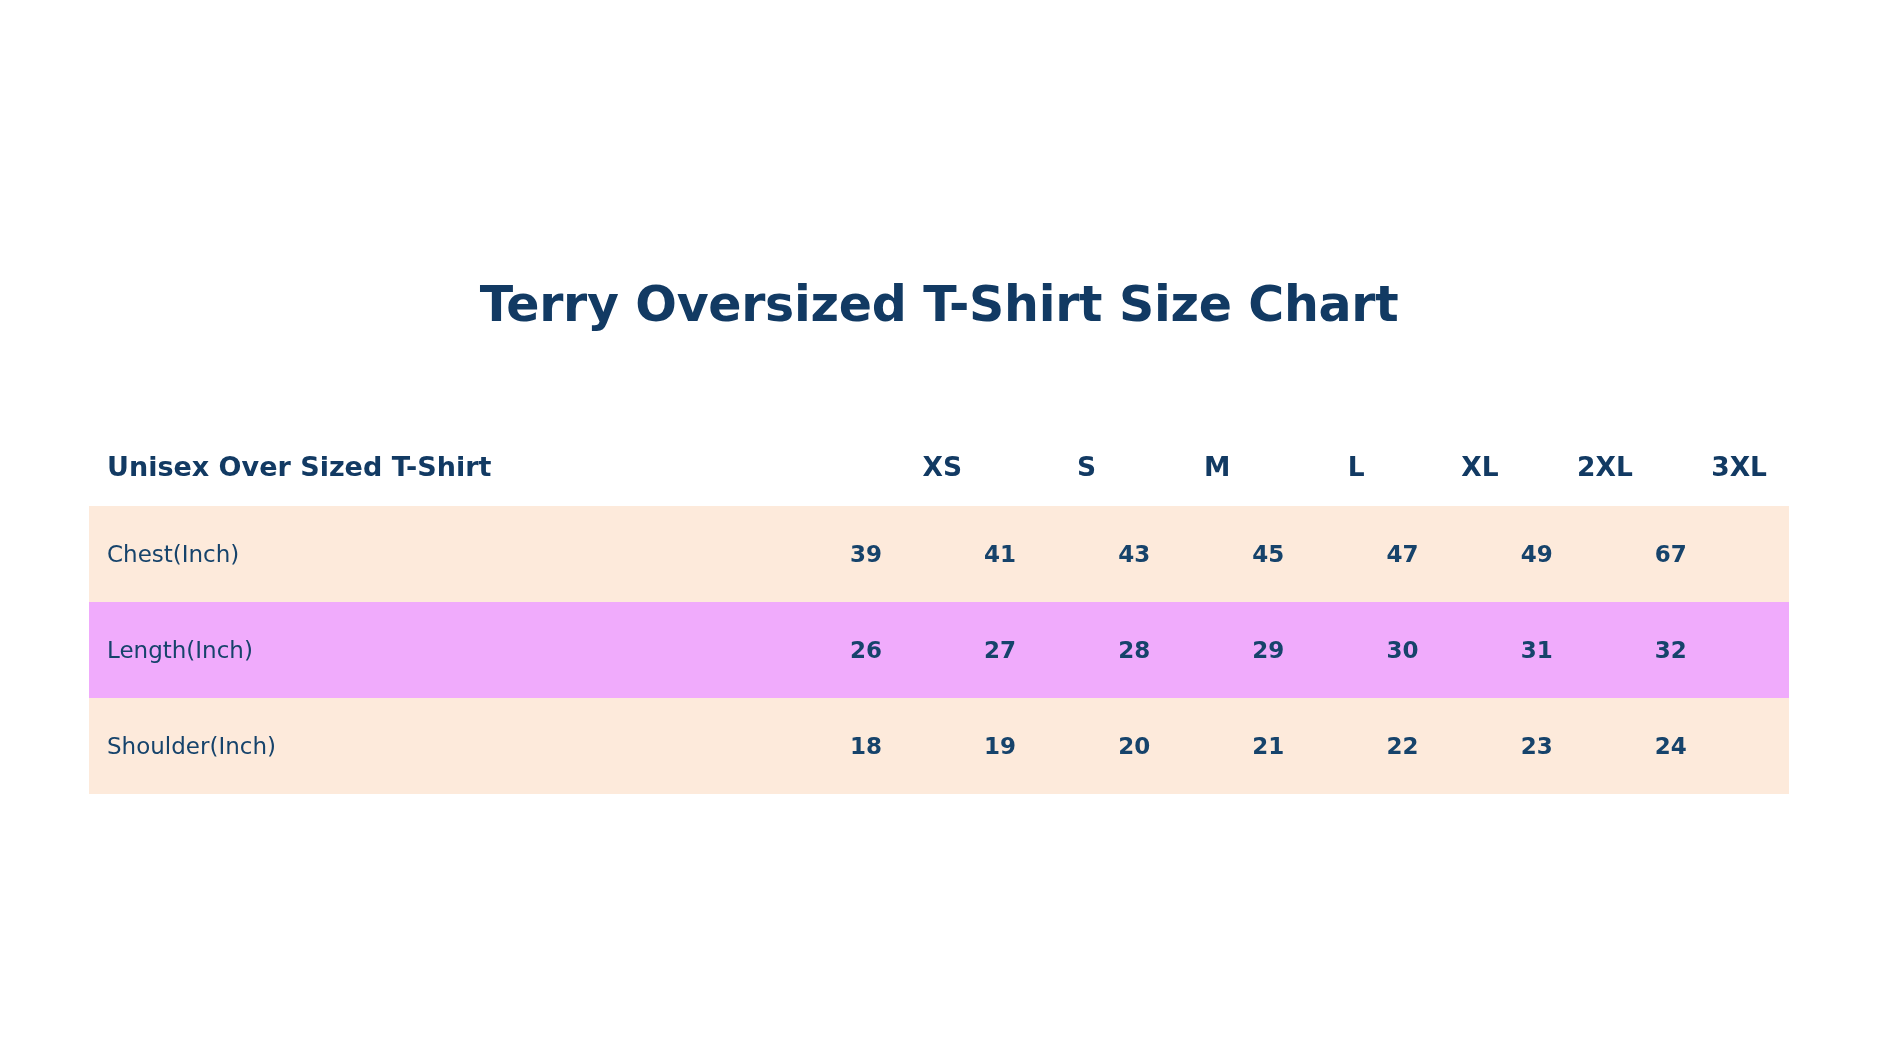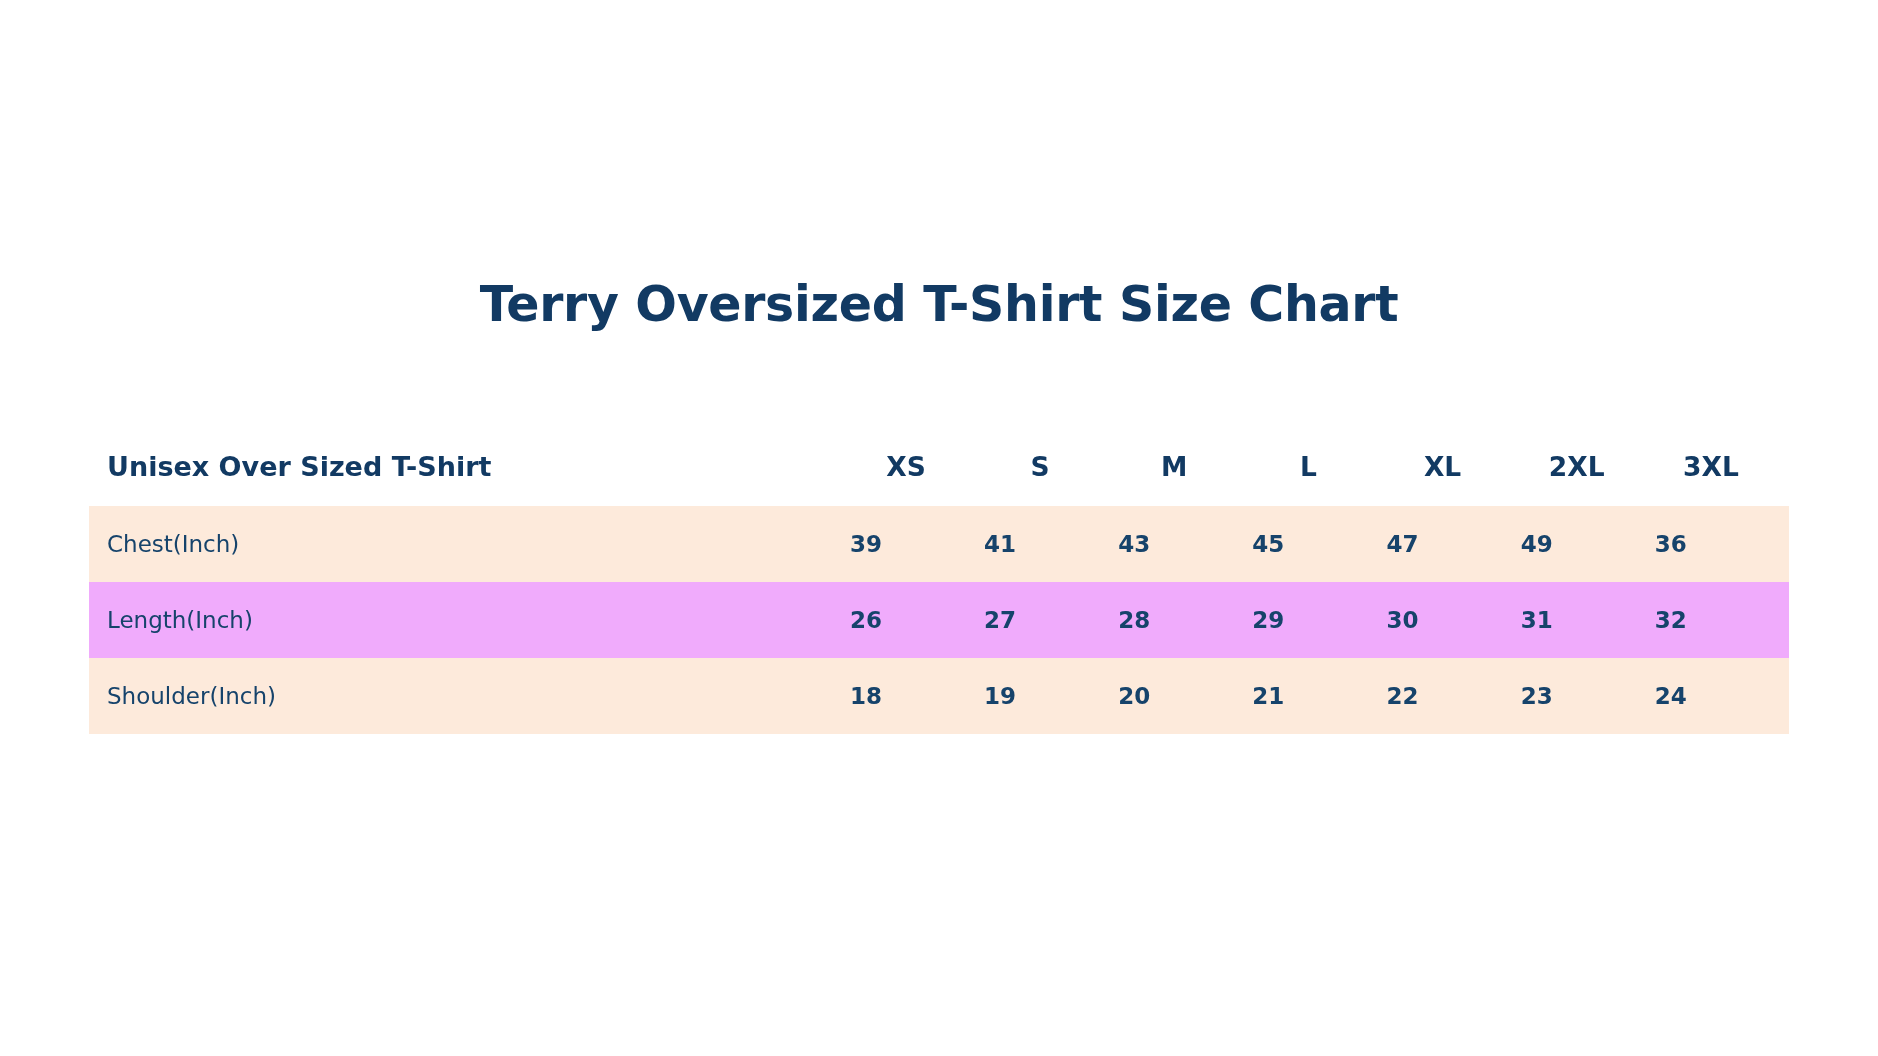--- a/index.html
+++ b/index.html
@@ -65,25 +65,25 @@
     color: #123a63;
     background: #ffffff;
     vertical-align: middle;
   }
   thead th.label-head {
     text-align: left;
     padding-left: 18px;
     font-size: 27px;
   }
   thead th.size-head {
-    text-align: center;
+    text-align: right;
     padding-right: 22px;
   }
   tbody tr {
-    height: 76px;
+    height: 96px;
   }
   tbody tr.odd  { background: #fdeadb; }
   tbody tr.even { background: #f0abfc; }
 
   tbody td.row-label {
     text-align: left;
     padding-left: 18px;
     font-size: 23px;
     font-weight: normal;
     color: #16436b;
@@ -137,21 +137,21 @@
           </thead>
           <tbody>
             <tr class="odd">
               <td class="row-label">Chest(Inch)</td>
               <td class="value">39</td>
               <td class="value">41</td>
               <td class="value">43</td>
               <td class="value">45</td>
               <td class="value">47</td>
               <td class="value">49</td>
-              <td class="value">36</td>
+              <td class="value">67</td>
             </tr>
             <tr class="even">
               <td class="row-label">Length(Inch)</td>
               <td class="value">26</td>
               <td class="value">27</td>
               <td class="value">28</td>
               <td class="value">29</td>
               <td class="value">30</td>
               <td class="value">31</td>
               <td class="value">32</td>

